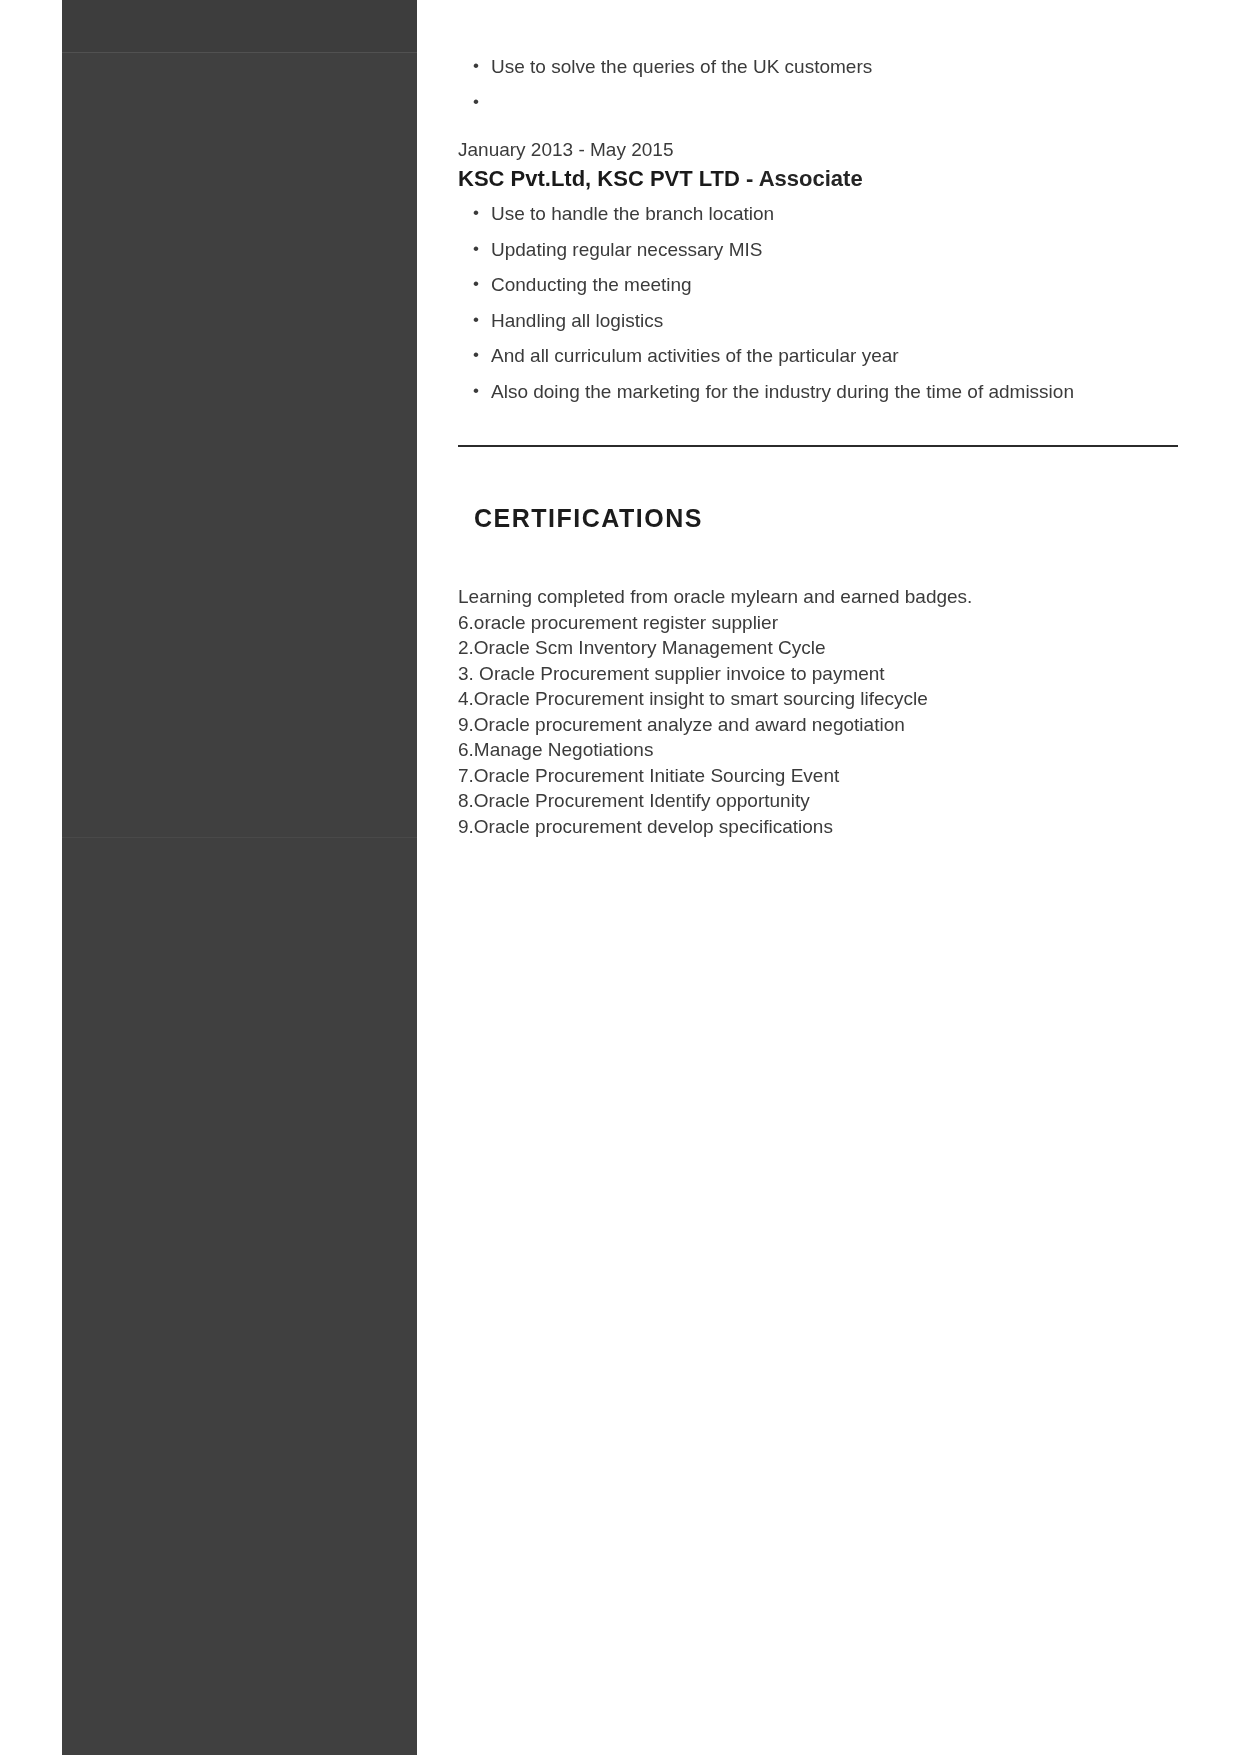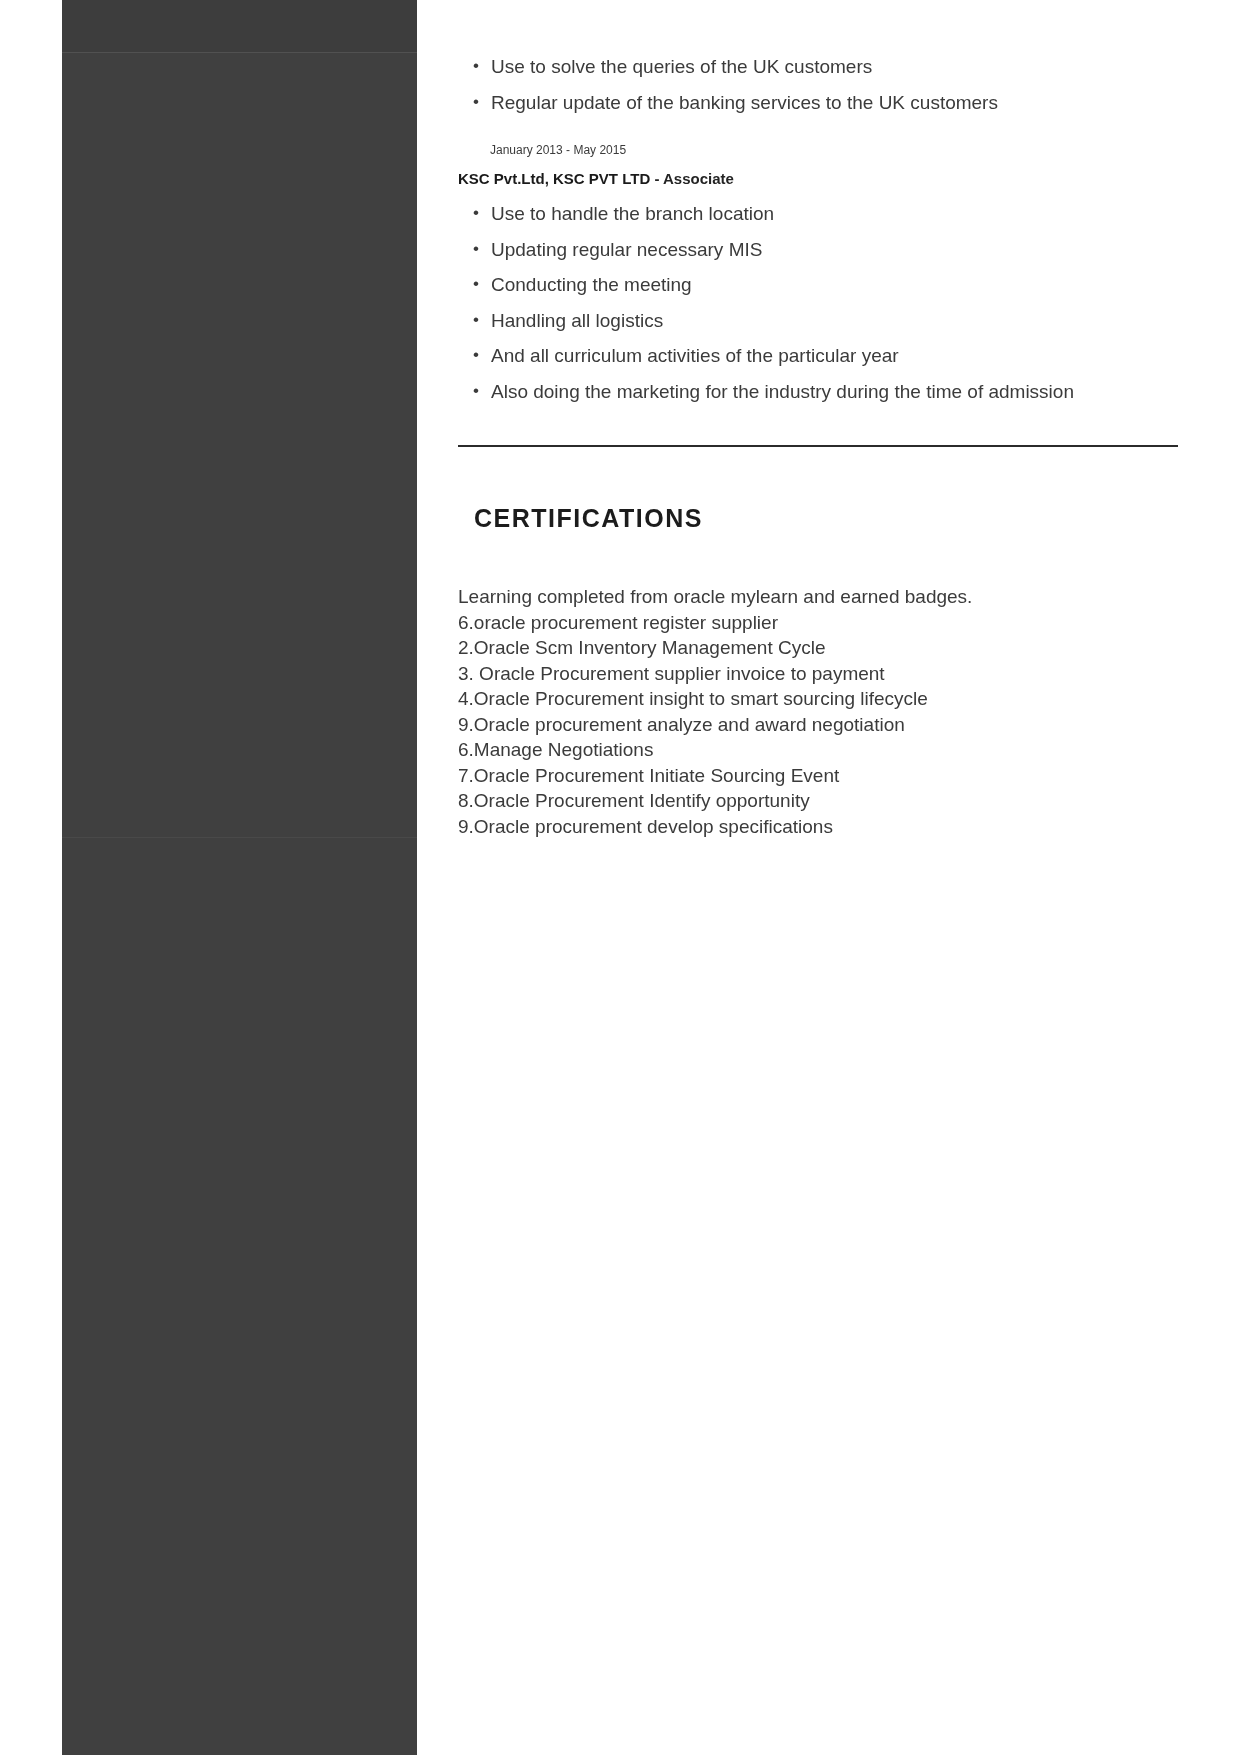--- a/index.html
+++ b/index.html
@@ -72,30 +72,29 @@
     top: -1px;
     font-size: 17px;
     color: #3b3b3b;
   }
   .bullets-a { top: 56px; }
   .bullets-b { top: 203px; }
   .date-line {
     position: absolute;
     left: 0;
     top: 139px;
-    font-size: 12px;
+    font-size: 19px;
     line-height: 22px;
     color: #3b3b3b;
-    margin-left: 32px;
   }
   .company-line {
     position: absolute;
     left: 0;
     top: 168px;
-    font-size: 15px;
+    font-size: 22px;
     line-height: 22px;
     color: #1a1a1a;
   }
   .company-line .company { font-weight: 700; }
   .company-line .role { font-weight: 700; color: #242424; }
   .divider {
     position: absolute;
     left: 0;
     top: 445px;
     width: 720px;
@@ -139,21 +138,20 @@
 
     <ul class="bullets bullets-a">
 
         <li>
           <span class="dot">•</span>
           <span class="txt">Use to solve the queries of the UK customers</span>
         </li>
 
         <li>
           <span class="dot">•</span>
-          <span class="txt">Regular update of the banking services to the UK customers</span>
         </li>
       </ul>
 
     <div class="date-line">January 2013 - May 2015</div>
 
     <div class="company-line"><span class="company">KSC Pvt.Ltd, KSC PVT LTD</span><span class="role"> - Associate</span></div>
 
     <ul class="bullets bullets-b">
 
         <li>

